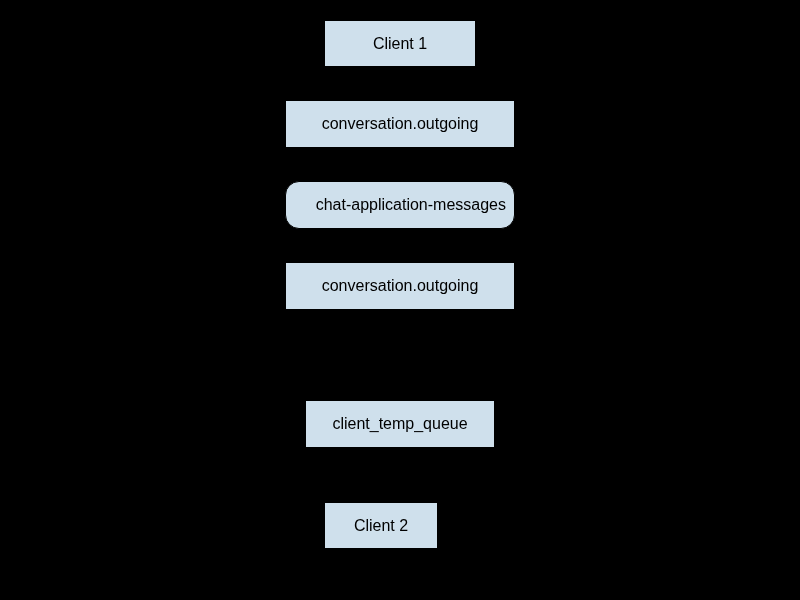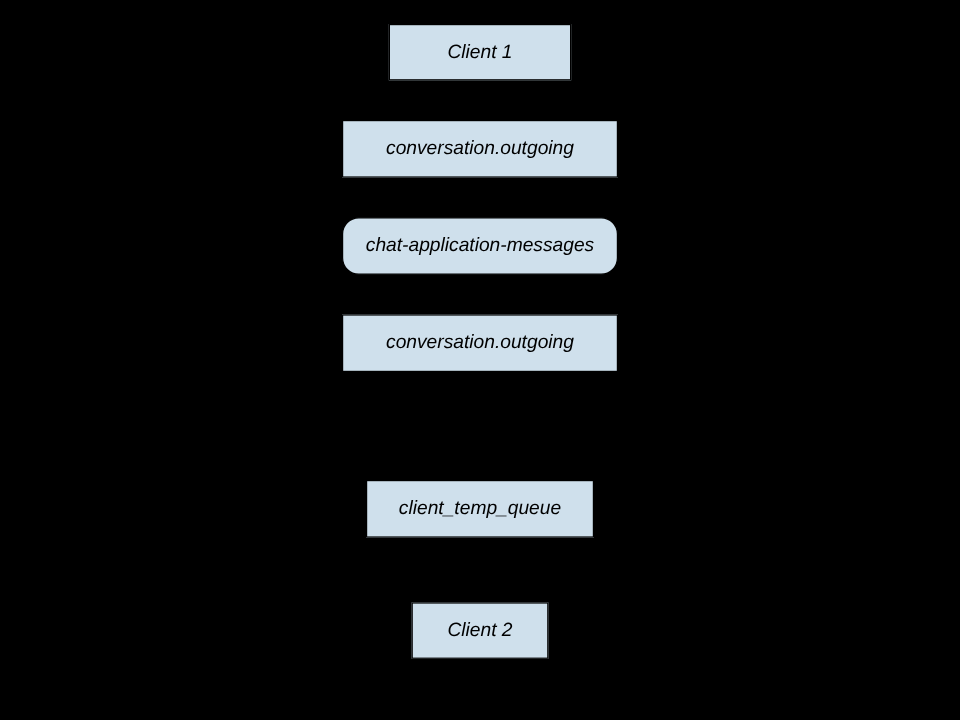--- a/index.html
+++ b/index.html
@@ -21,24 +21,24 @@
   .node {
     position: absolute;
     background: #cfe0ec;
     border: 1px solid #000;
     display: flex;
     align-items: center;
     justify-content: center;
     text-align: center;
     box-sizing: border-box;
     padding: 0 8px;
-    font-style: italic;
   }
   .rounded {
     border-radius: 14px;
+    justify-content: flex-end;
   }
   svg.arrows {
     position: absolute;
     inset: 0;
     width: 800px;
     height: 600px;
   }
 </style>
 </head>
 <body>
@@ -83,17 +83,17 @@
 
   <div class="node" style="left:285px; top:262px; width:230px; height:48px;">
     <span>conversation.outgoing</span>
   </div>
 
 
   <div class="node" style="left:305px; top:400px; width:190px; height:48px;">
     <span>client_temp_queue</span>
   </div>
 
-  <div class="node" style="left:343px; top:502px; width:114px; height:47px;">
+  <div class="node" style="left:324px; top:502px; width:114px; height:47px;">
     <span>Client 2</span>
   </div>
 
 </div>
 
 </body></html>

